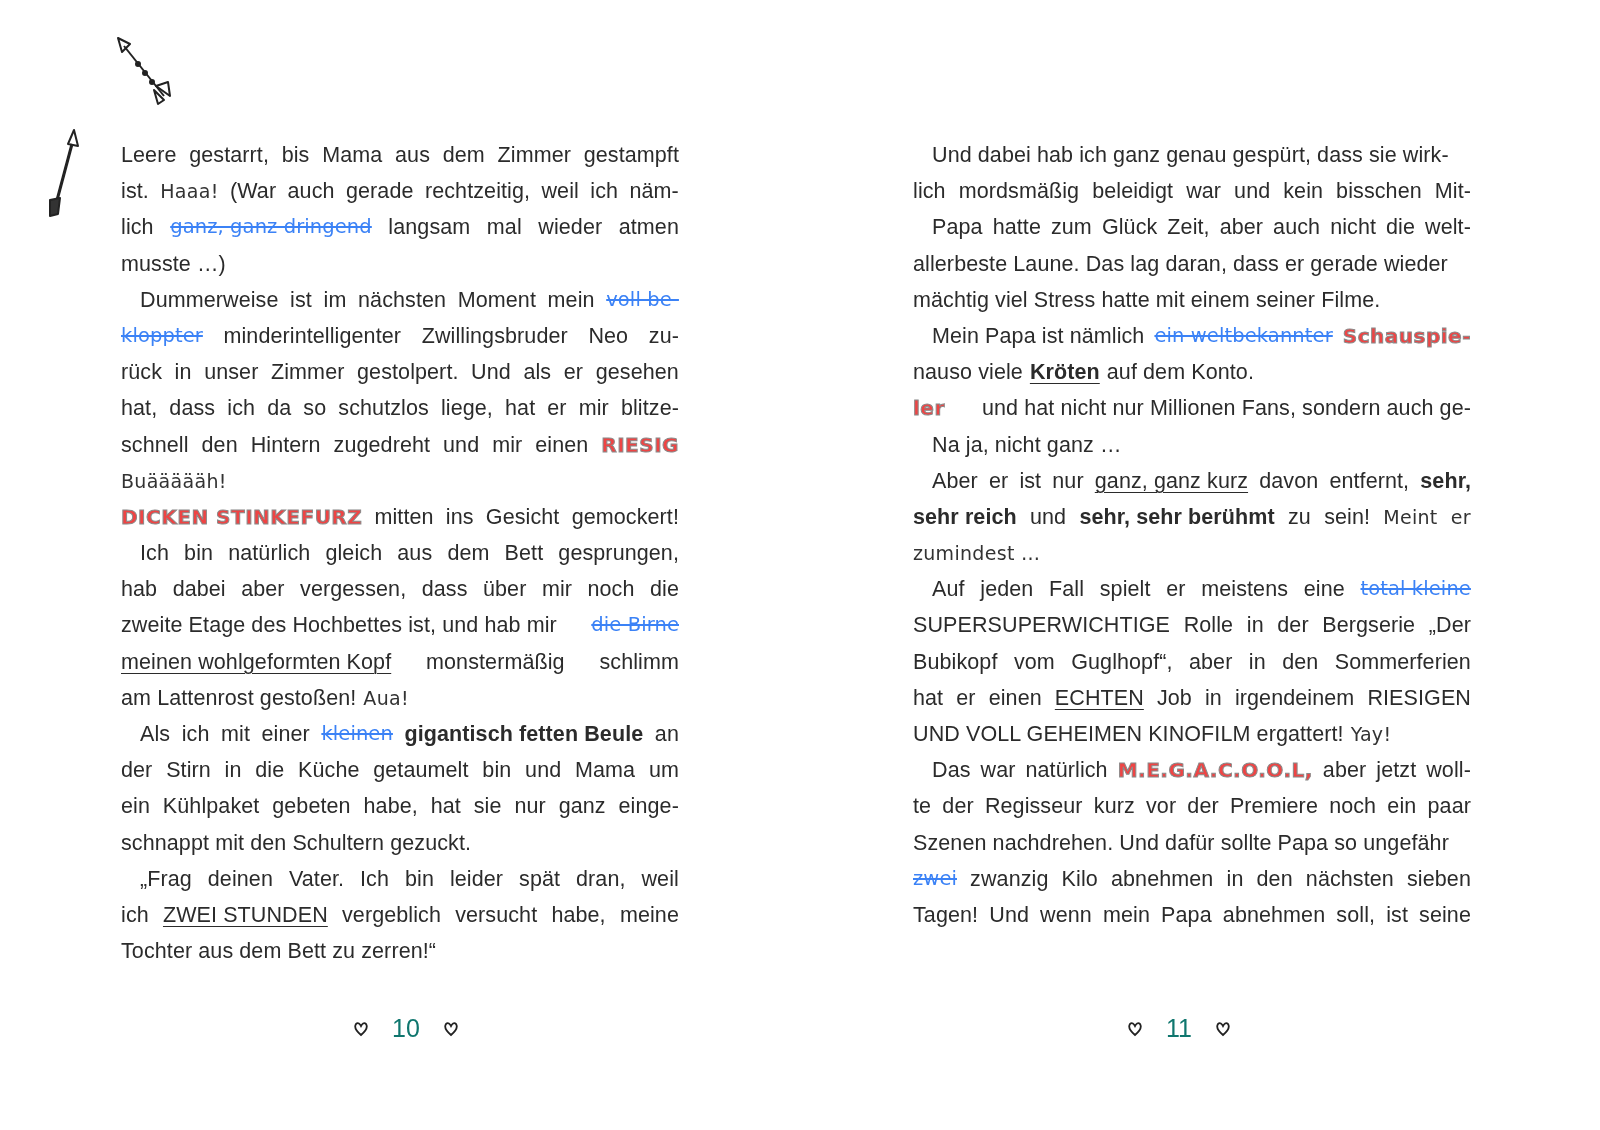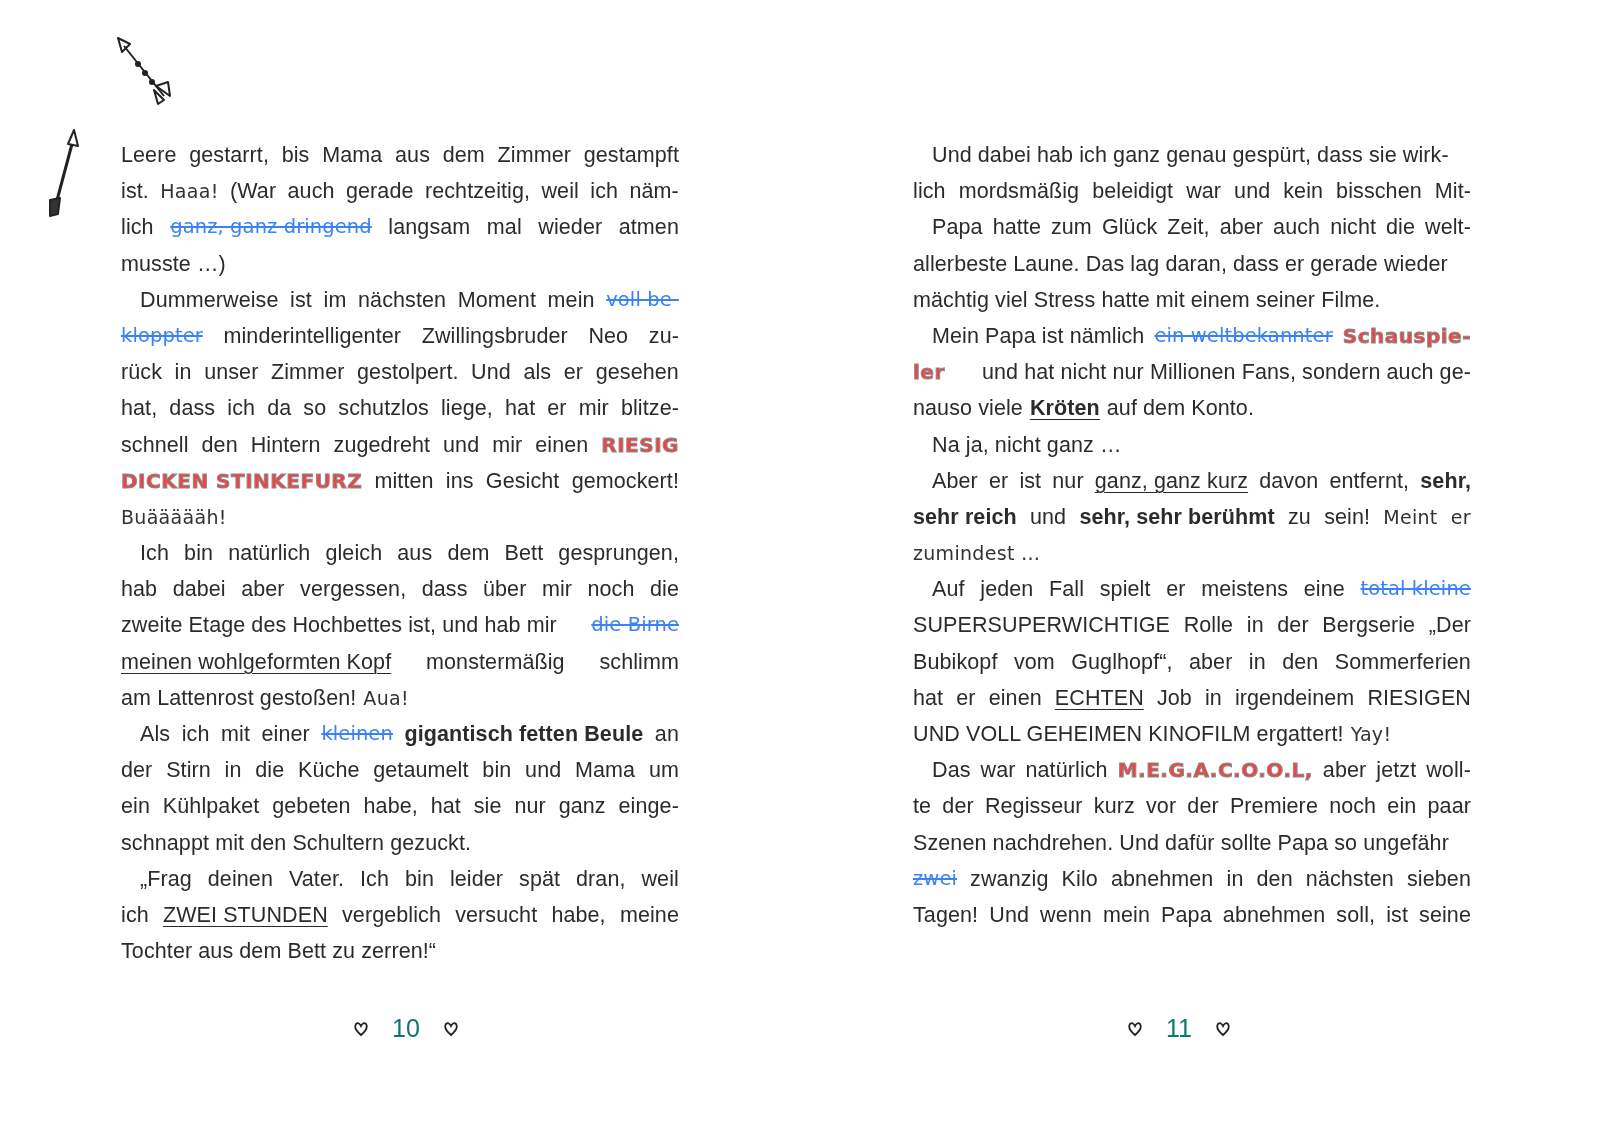--- a/index.html
+++ b/index.html
@@ -136,29 +136,29 @@
     <div class="line">
       <span>schnell</span>
       <span>den</span>
       <span>Hintern</span>
       <span>zugedreht</span>
       <span>und</span>
       <span>mir</span>
       <span>einen</span>
       <span class="outline">RIESIG</span>
     </div>
+    <div class="line last">
+      <span class="hand">Buäääääh!</span>
+    </div>
     <div class="line">
       <span class="outline">DICKEN STINKEFURZ</span>
       <span>mitten</span>
       <span>ins</span>
       <span>Gesicht</span>
       <span>gemockert!</span>
-    </div>
-    <div class="line last">
-      <span class="hand">Buäääääh!</span>
     </div>
     <div class="line indent">
       <span>Ich</span>
       <span>bin</span>
       <span>natürlich</span>
       <span>gleich</span>
       <span>aus</span>
       <span>dem</span>
       <span>Bett</span>
       <span>gesprungen,</span>
@@ -275,28 +275,28 @@
       <span>allerbeste Laune. Das lag daran, dass er gerade wieder</span>
     </div>
     <div class="line last">
       <span>mächtig viel Stress hatte mit einem seiner Filme.</span>
     </div>
     <div class="line indent">
       <span>Mein Papa ist nämlich</span>
       <span class="strike">ein weltbekannter</span>
       <span class="outline">Schauspie-</span>
     </div>
-    <div class="line">
-      <span class="outline">ler</span>
-      <span>und hat nicht nur Millionen Fans, sondern auch ge-</span>
-    </div>
     <div class="line last">
       <span>nauso viele</span>
       <span class="bold uline">Kröten</span>
       <span>auf dem Konto.</span>
+    </div>
+    <div class="line">
+      <span class="outline">ler</span>
+      <span>und hat nicht nur Millionen Fans, sondern auch ge-</span>
     </div>
     <div class="line last indent">
       <span>Na ja, nicht ganz …</span>
     </div>
     <div class="line indent">
       <span>Aber</span>
       <span>er</span>
       <span>ist</span>
       <span>nur</span>
       <span class="uline">ganz, ganz kurz</span>

